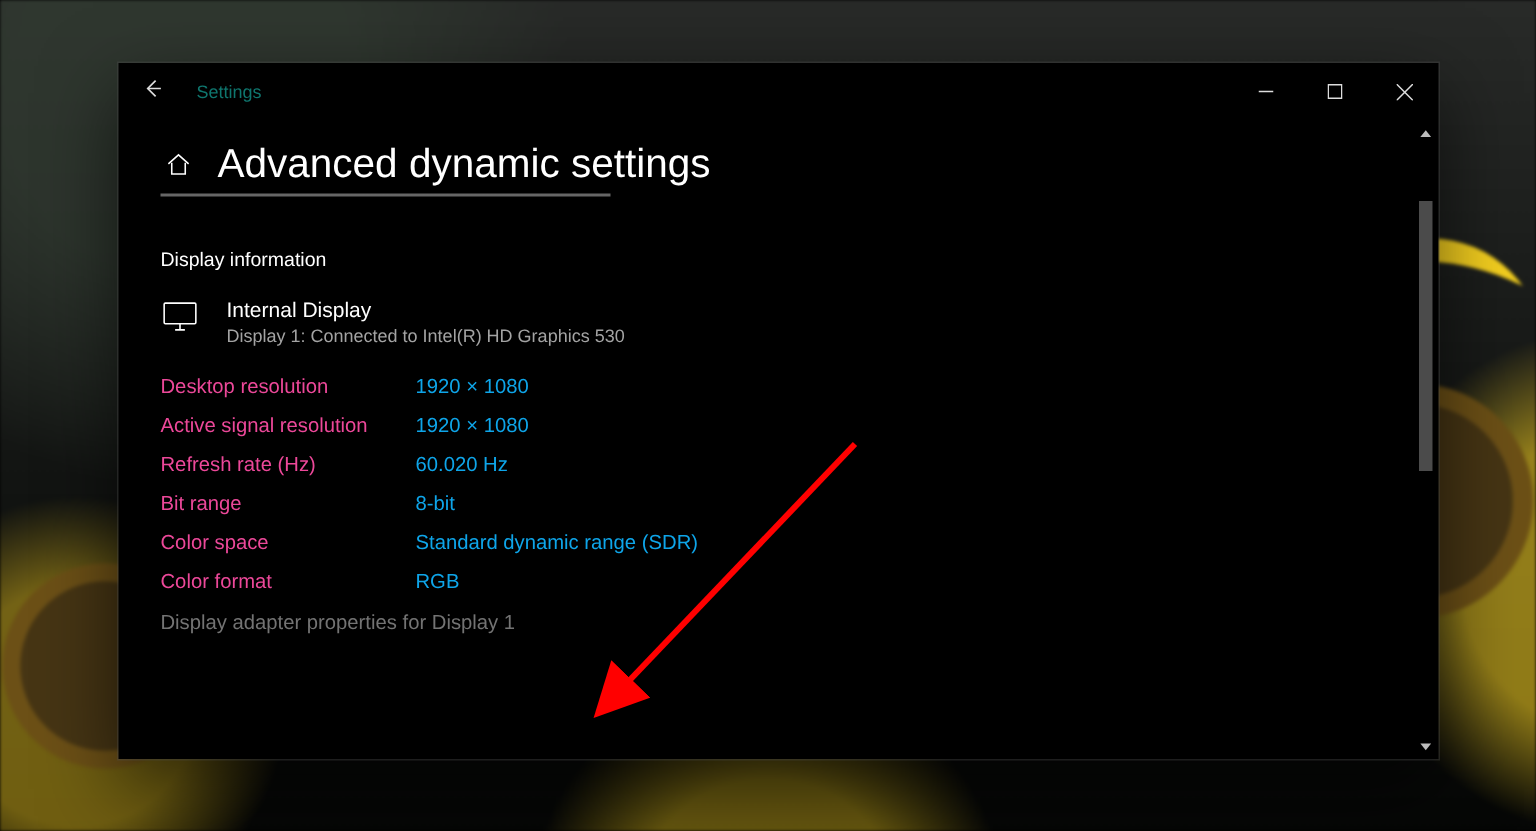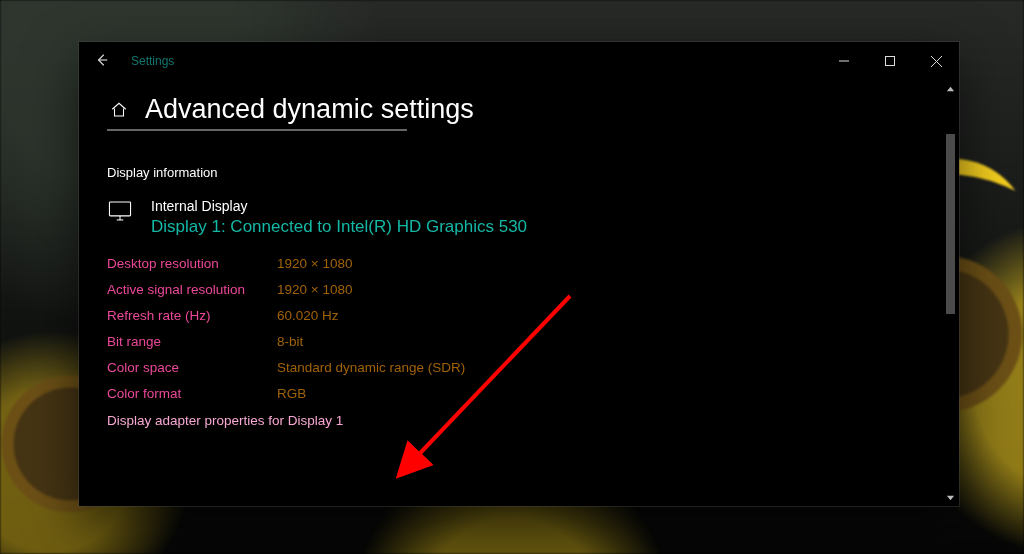--- a/index.html
+++ b/index.html
@@ -137,39 +137,39 @@
   .display-card {
     display:flex;
     gap: 18px;
     align-items:flex-start;
   }
   .monitor-icon svg {
     width: 26px; height: 26px;
     stroke: #fff; fill: none; stroke-width: 1.3;
   }
   .display-name { font-size: 14px; line-height: 1.2; }
-  .display-sub  { font-size: 17px; color: #14b8a6; margin-top: 2px; }
+  .display-sub  { font-size: 12px; color: #a3a3a3; margin-top: 2px; }
 
   .props {
     margin-top: 14px;
   }
   .prop-row {
     display:flex;
     font-size: 13.5px;
     line-height: 26px;
     color: #fff;
   }
   .prop-row .k { width: 170px; color: #ec4899; }
-  .prop-row .v { color: #a16207; }
+  .prop-row .v { color: #0ea5e9; }
 
   .adapter-link {
     display: inline-block;
     margin-top: 6px;
     font-size: 13.5px;
-    color: #f9a8d4;
+    color: #737373;
     cursor: pointer;
   }
 
   
   .scrollbar {
     width: 17px;
     display:flex;
     flex-direction:column;
     align-items:center;
   }

